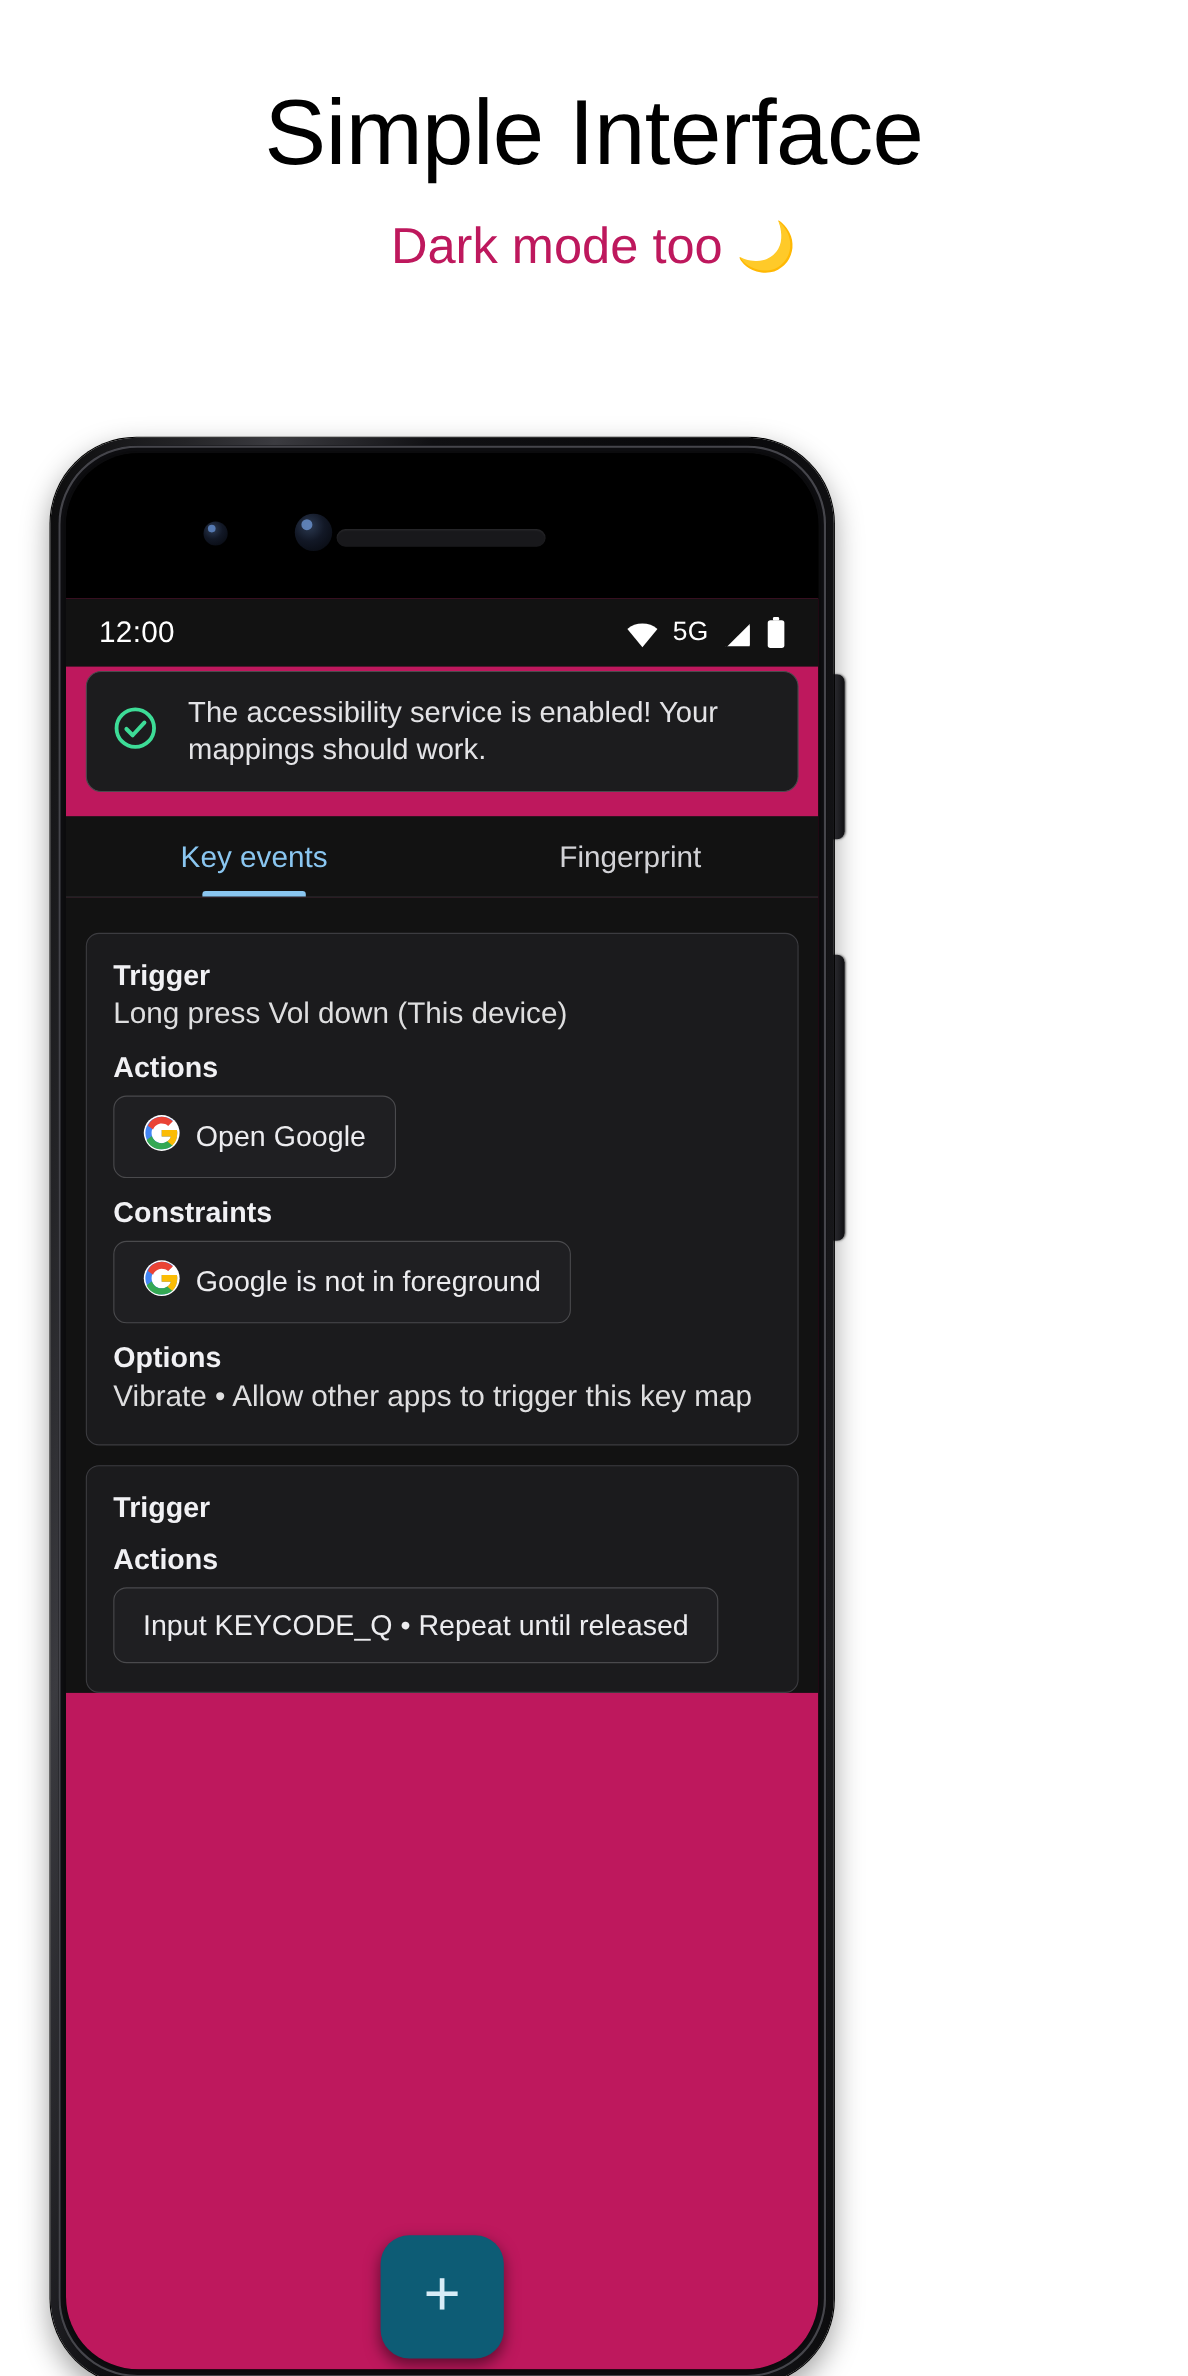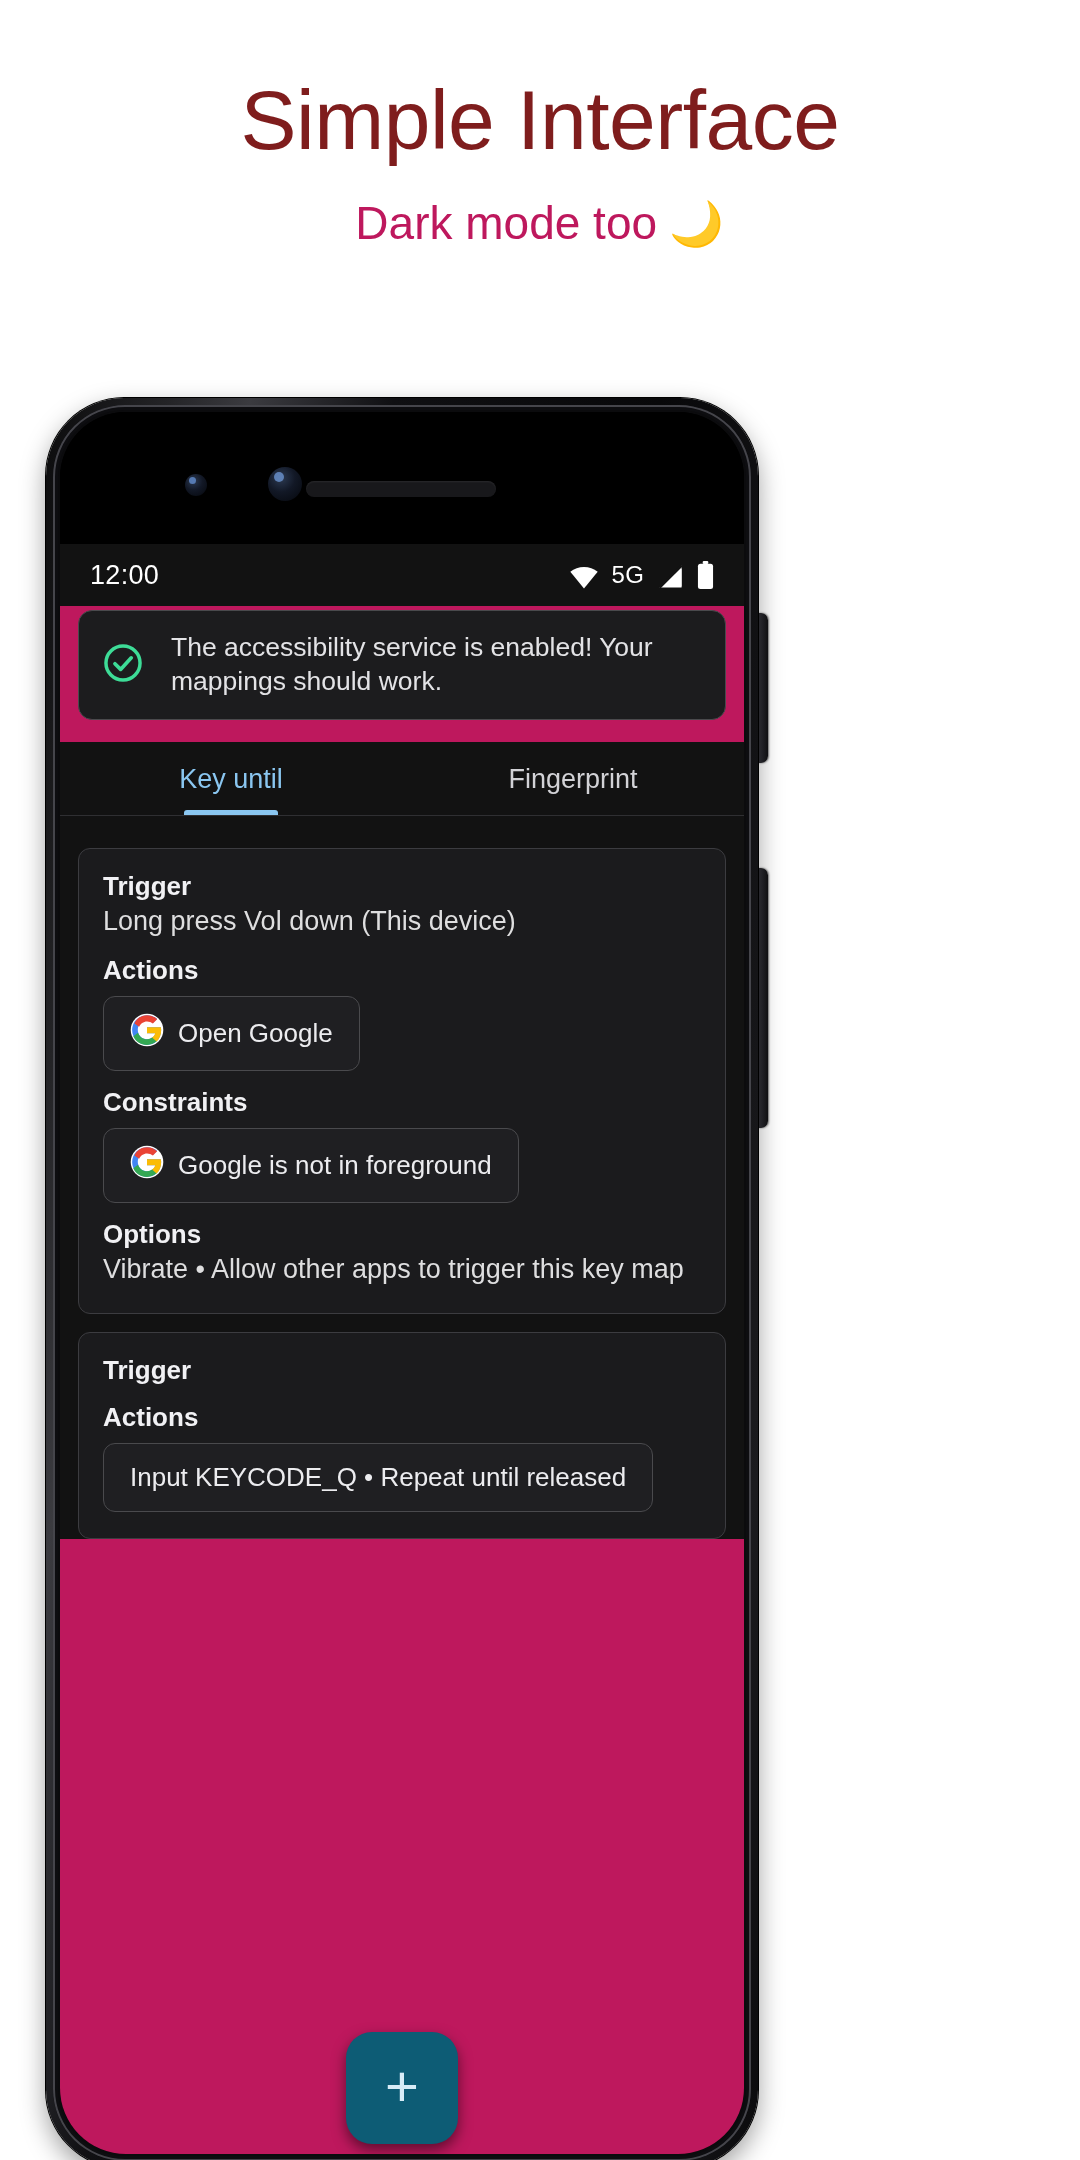--- a/index.html
+++ b/index.html
@@ -13,21 +13,21 @@
   
   .promo {
     width: 1080px;
     padding-top: 78px;
     text-align: center;
   }
   .promo-title {
     font-size: 84px;
     line-height: 1.0;
     font-weight: 400;
-    color: #7f1d1d;
+    color: #000000;
     letter-spacing: -0.5px;
   }
   .promo-subtitle {
     margin-top: 34px;
     font-size: 46px;
     font-weight: 400;
     color: #be185d;
   }
   .moon-glyph { font-size: 44px; }
 
@@ -288,21 +288,21 @@
           <svg width="44" height="44" viewBox="0 0 24 24" fill="none">
             <circle cx="12" cy="12" r="9.3" stroke="#3ddc97" stroke-width="1.9"></circle>
             <path d="M7.6 12.4l3.1 3.1 5.8-6.3" stroke="#3ddc97" stroke-width="2" stroke-linecap="round" stroke-linejoin="round"></path>
           </svg>
         </span>
         <span class="banner-text">The accessibility service is enabled! Your mappings should work.</span>
       </div>
 
       <div class="tabbar">
         <div class="tab active">
-          <span>Key until</span>
+          <span>Key events</span>
         </div>
         <div class="tab">
           <span>Fingerprint</span>
         </div>
       </div>
 
       <div class="list">
 
         <div class="keymap-card">
           <div class="field-label">Trigger</div>

